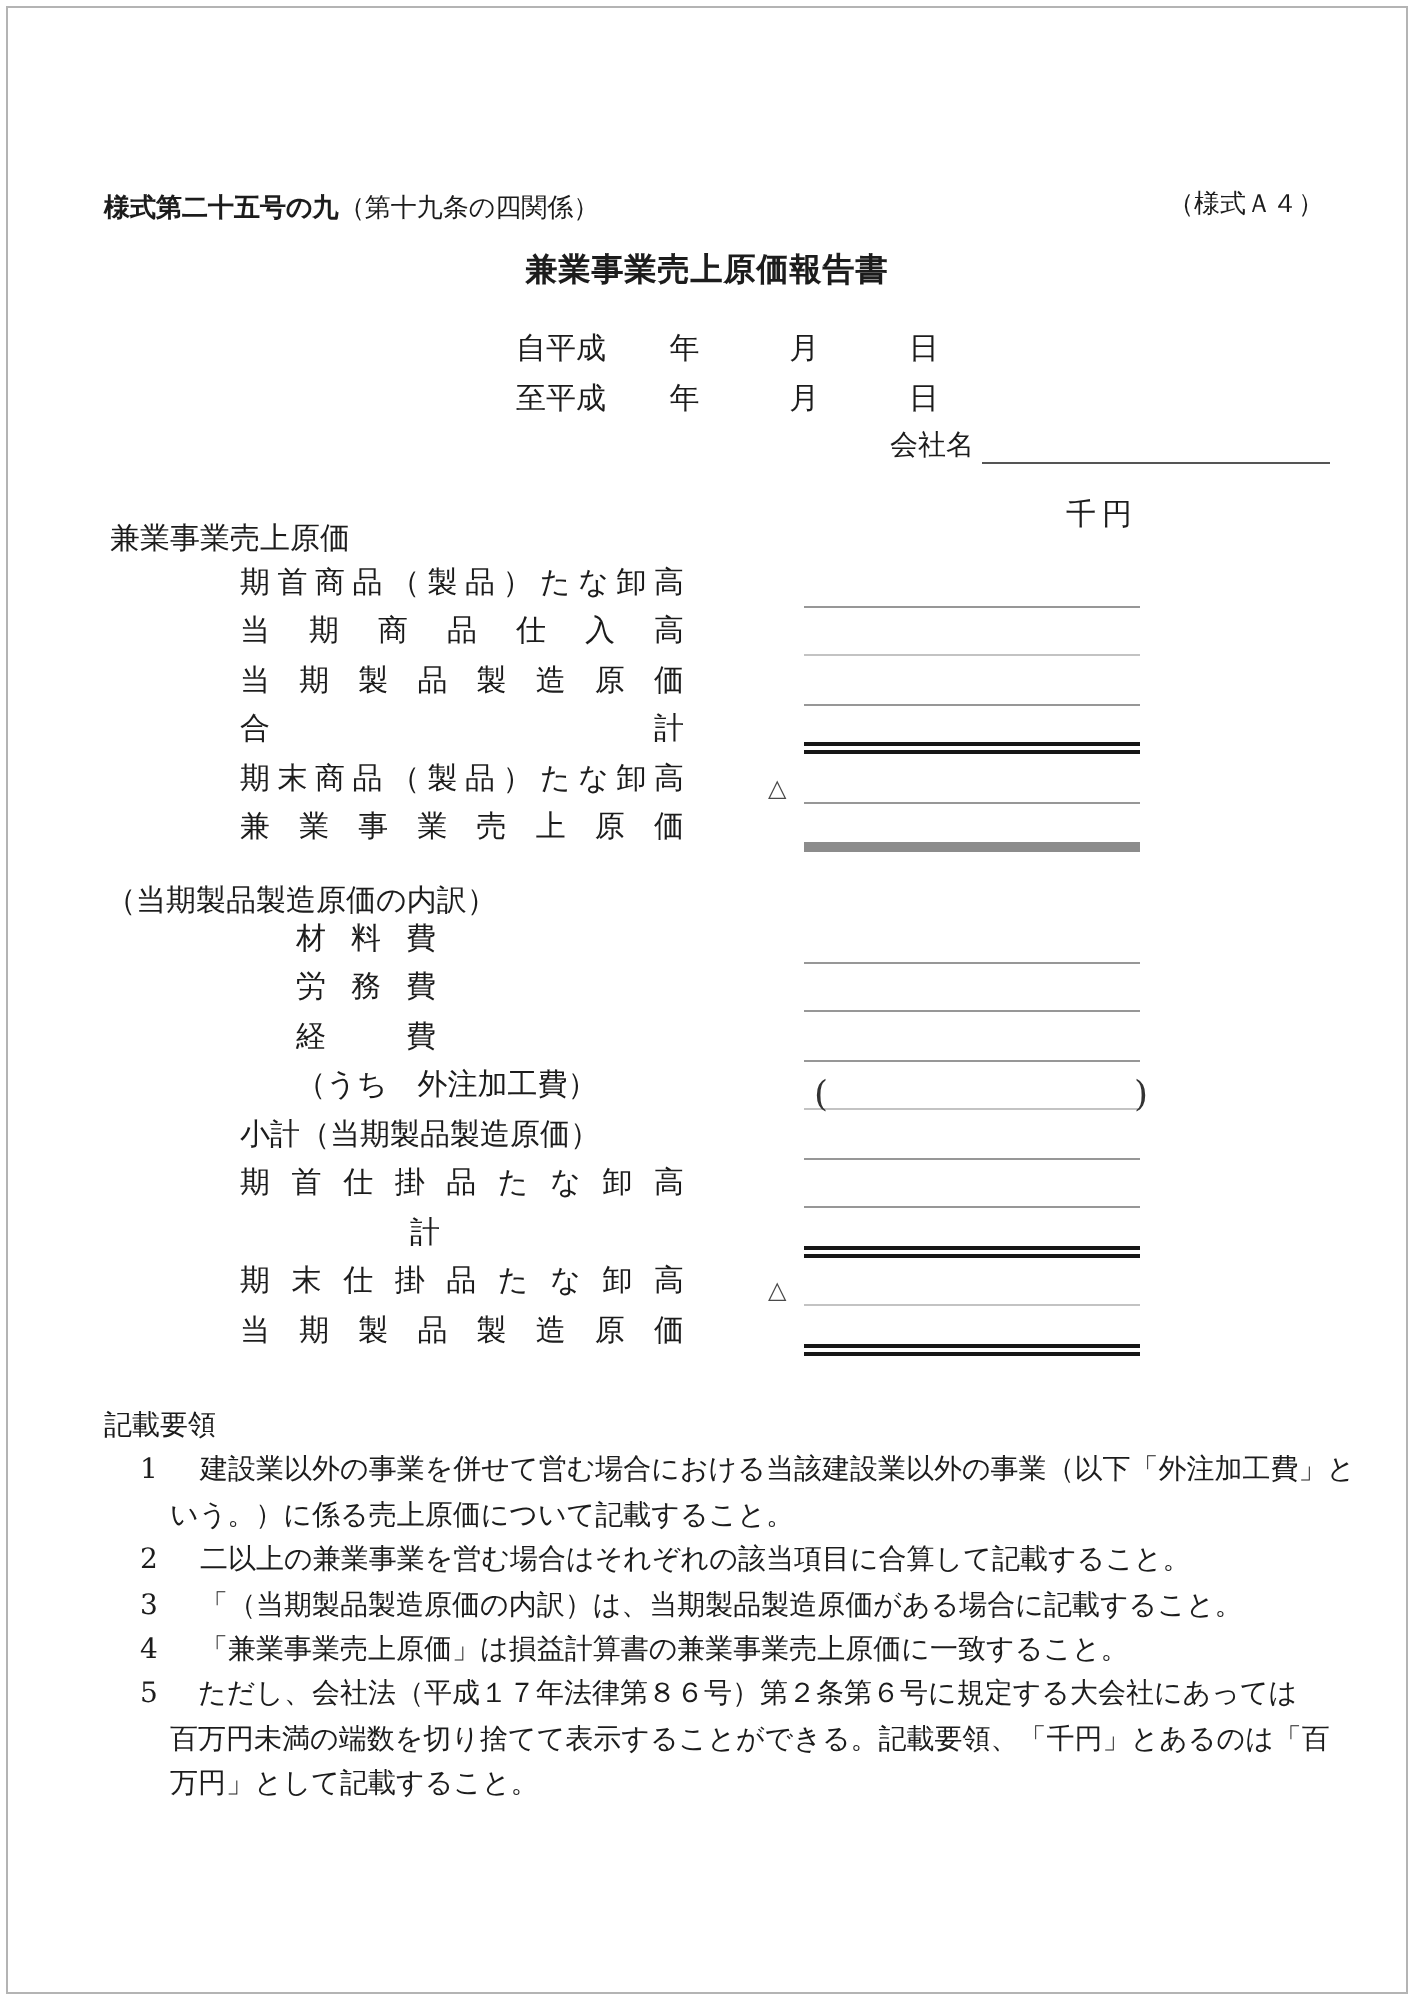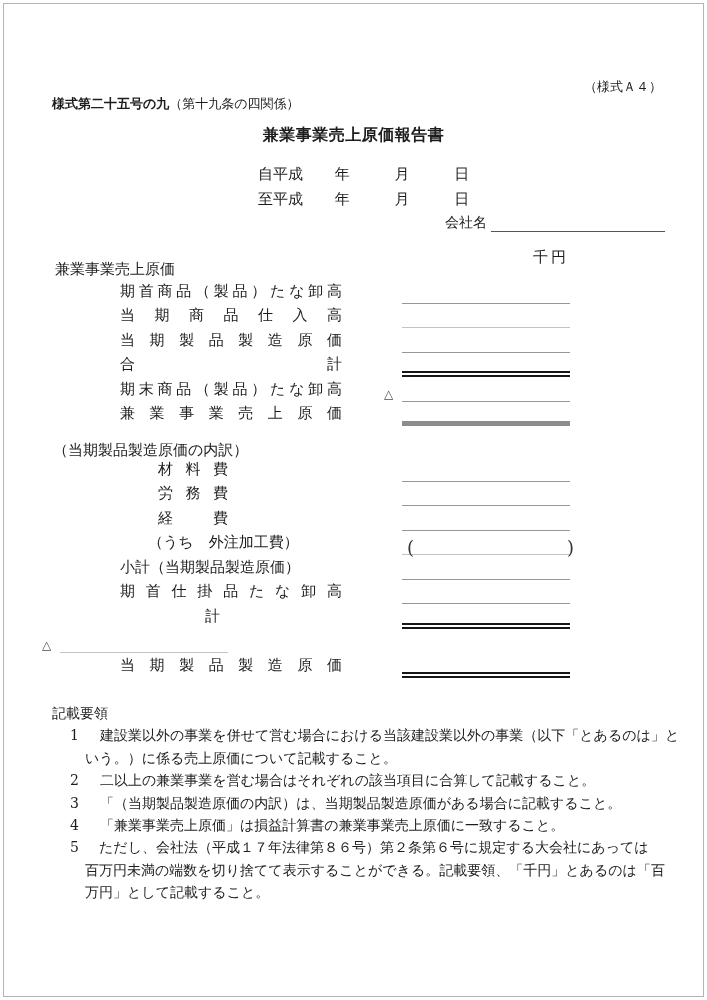--- a/index.html
+++ b/index.html
@@ -7,21 +7,21 @@
     position:relative; width:707px; height:1000px; background:#ffffff;
     font-family:"DejaVu Serif","Liberation Serif",serif; color:#1c1c1c;
     margin:0 auto; overflow:hidden;
   }
   .frame { position:absolute; left:3px; top:3px; right:3px; bottom:3px;
     border:1px solid #b4b4b4; pointer-events:none; }
 
   
   .form-no { position:absolute; left:52px; top:95px; font-size:13px; }
   .form-no b { font-weight:bold; }
-  .format-label { position:absolute; right:45px; top:78px; font-size:13px; }
+  .format-label { position:absolute; right:45px; top:93px; font-size:13px; }
   .doc-title { position:absolute; left:0; top:125px; width:100%;
     text-align:center; font-size:16px; font-weight:bold; letter-spacing:0.5px; }
 
   .dates { position:absolute; left:258px; top:165px; font-size:15px; }
   .drow { height:25px; white-space:nowrap; }
   .dprefix { display:inline-block; width:72px; }
   .dunit { display:inline-block; width:55px; }
 
   .company { position:absolute; left:445px; top:214px; font-size:14px; white-space:nowrap; }
   .company .cline { display:inline-block; width:174px; border-bottom:1px solid #555;
@@ -34,21 +34,21 @@
 
   
   .rows { position:absolute; left:0; width:577px; }
   .rows1 { top:279px; }
   .rows2 { top:457px; }
   .frow { display:flex; align-items:flex-end; height:24.5px; }
   .flabel { margin-left:120px; width:222px; font-size:15px; padding-bottom:3px; white-space:nowrap; }
   .spread { text-align:justify; text-align-last:justify; }
   .inner { display:inline-block; }
   .inner.spread { text-align:justify; text-align-last:justify; }
-  .ind-mat { margin-left:38px; width:70px;font-family:Liberation Mono, monospace; }
+  .ind-mat { margin-left:28px; width:70px;font-family:Liberation Mono, monospace; }
   .ind-par { margin-left:28px; }
   .ind-kei { margin-left:85px; }
 
   .fvalue { position:relative; margin-left:60px; width:168px; }
   .vline { width:168px; }
   .l-single { height:1px; background:#979797; }
   .l-light  { height:1px; background:#c3c3c3; }
   .l-double { height:6px; border-top:2px solid #161616; border-bottom:2px solid #161616; box-sizing:border-box; }
   .l-thick  { height:5px; background:#8c8c8c; }
   .minus { position:absolute; left:-18px; bottom:1px; font-size:12px; color:#4a4a4a;
@@ -180,38 +180,39 @@
           <div class="vline l-single"></div>
         </div>
     </div>
     <div class="frow">
       <div class="flabel"><span class="inner ind-kei">計</span></div>
       <div class="fvalue">
           <div class="vline l-double"></div>
         </div>
     </div>
     <div class="frow">
+      <div class="flabel spread">期末仕掛品たな卸高</div>
       <div class="fvalue">
         <span class="minus">△</span>
         <div class="vline l-light"></div>
       </div>
     </div>
     <div class="frow">
       <div class="flabel spread">当期製品製造原価</div>
       <div class="fvalue">
           <div class="vline l-double"></div>
         </div>
     </div>
   </div>
 
   <div class="notes">
     <div class="notes-title">記載要領</div>
     <div class="note">
       <span class="num">1</span>
-      <div class="nline">建設業以外の事業を併せて営む場合における当該建設業以外の事業（以下「とあるのは」と</div>
+      <div class="nline">建設業以外の事業を併せて営む場合における当該建設業以外の事業（以下「外注加工費」と</div>
       <div class="nline cont">いう。）に係る売上原価について記載すること。</div>
     </div>
     <div class="note">
       <span class="num">2</span>
       <div class="nline">二以上の兼業事業を営む場合はそれぞれの該当項目に合算して記載すること。</div>
     </div>
     <div class="note">
       <span class="num">3</span>
       <div class="nline">「（当期製品製造原価の内訳）は、当期製品製造原価がある場合に記載すること。</div>
     </div>

